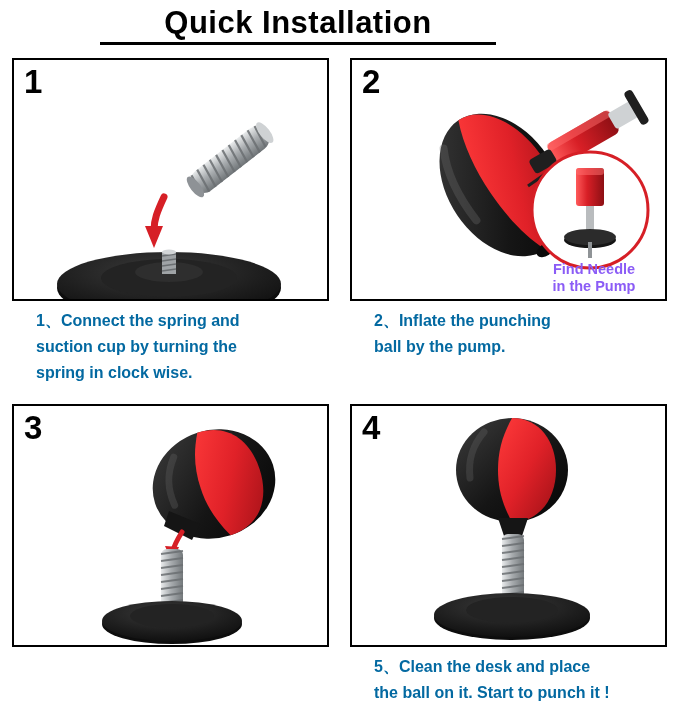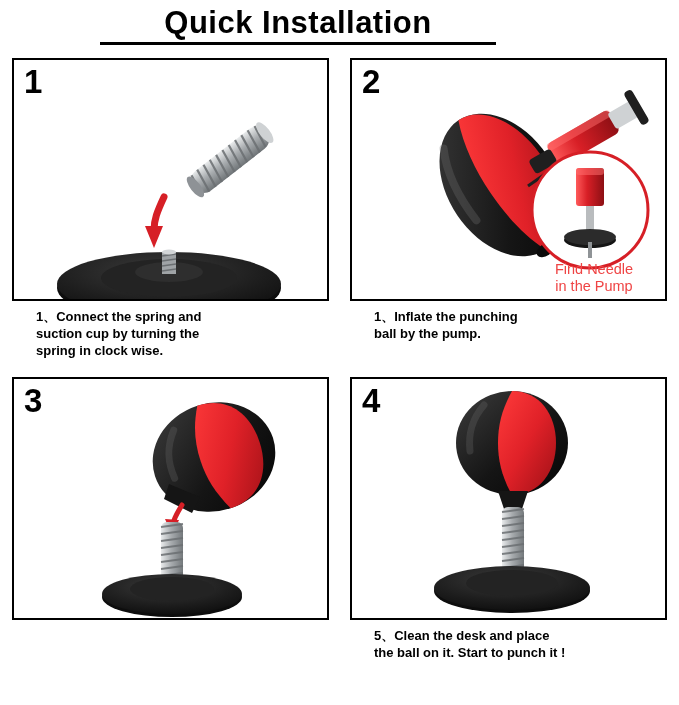--- a/index.html
+++ b/index.html
@@ -55,41 +55,41 @@
     position: absolute;
     top: 4px;
     left: 10px;
     font-size: 33px;
     font-weight: bold;
     color: #000000;
     line-height: 36px;
   }
   .caption {
     margin-top: 7px;
-    font-size: 13px;
+    font-size: 16px;
     font-weight: bold;
-    color: #000000;
-    line-height: 17px;
+    color: #0369a1;
+    line-height: 26px;
     padding-left: 24px;
     padding-right: 4px;
     white-space: pre-line;
   }
   .art {
     position: absolute;
     inset: 0;
   }
   .pump-note {
     position: absolute;
     right: 8px;
     bottom: 4px;
     width: 126px;
     text-align: center;
     font-size: 14.5px;
-    font-weight: normal;
-    color: #ef4444;
+    font-weight: bold;
+    color: #8b5cf6;
     line-height: 17px;
     white-space: pre-line;
   }
 </style>
 </head>
 <body>
 
 <div class="page">
 
   <div class="title">Quick Installation</div>
@@ -204,21 +204,21 @@
             <rect x="224" y="108" width="28" height="7" rx="3" fill="#ff6b6b" opacity="0.55"></rect>
             <rect x="234" y="146" width="8" height="30" fill="#b9bcbe"></rect>
             <ellipse cx="238" cy="180" rx="26" ry="8" fill="#151515"></ellipse>
             <ellipse cx="238" cy="177" rx="26" ry="8" fill="#2b2b2b"></ellipse>
             <rect x="236" y="182" width="4" height="16" fill="#8f9396"></rect>
           </svg>
         </div>
         <div class="pump-note">Find Needle
 in the Pump</div>
       </div>
-      <div class="caption">1、Inflate the punching
+      <div class="caption">2、Inflate the punching
 ball by the pump.</div>
     </div>
 
     <div class="cell">
       <div class="panel">
         <div class="step-num">3</div>
         <div class="art">
           <svg width="317" height="239" viewBox="0 0 317 239" xmlns="http://www.w3.org/2000/svg">
             <defs>
               <linearGradient id="redG3" x1="0" y1="0" x2="1" y2="1">

